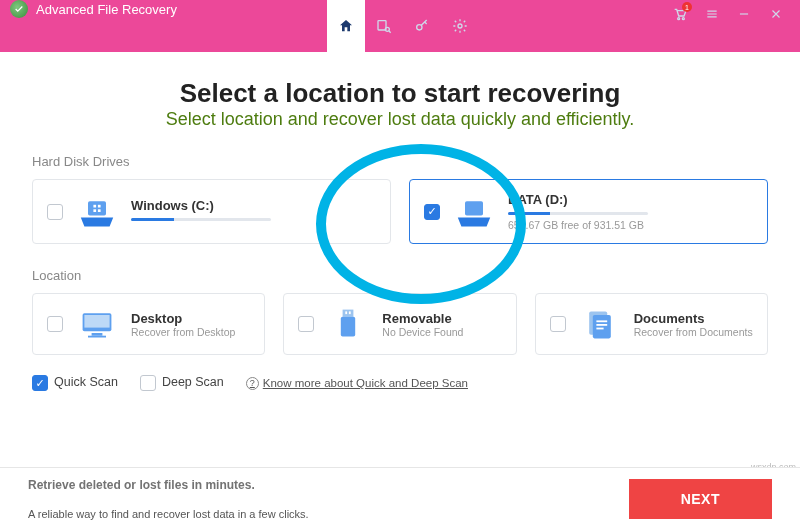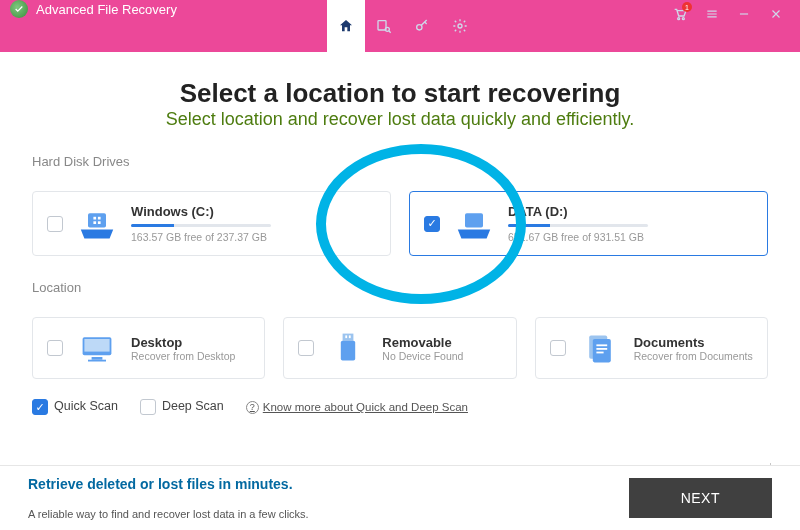--- a/index.html
+++ b/index.html
@@ -15,40 +15,40 @@
     .ttab svg { width: 16px; height: 16px; }
     .titlebar-spacer { flex: 1; }
     .win-controls { display: flex; align-items: center; gap: 4px; padding-right: 10px; }
     .win-btn { width: 28px; height: 28px; display: flex; align-items: center; justify-content: center; color: #cfd8ea; position:relative; }
     .badge { position:absolute; top:2px; right:2px; width:10px; height:10px; background:#e33; border-radius:50%; font-size:7px; color:#fff; display:flex; align-items:center; justify-content:center; }
     .content { padding: 20px 32px 0 32px; position: relative; }
     .page-title { text-align: center; font-size: 26px; font-weight: 700; color: #222; margin-top: 6px; }
     .page-subtitle { text-align: center; font-size: 18px; color: #4d7c0f; }
     .section-label { font-size: 13px; color: #888; margin-top: 24px; margin-bottom: 10px; }
     .card-row { display: flex; gap: 18px; }
-    .card { flex: 1; border: 1px solid #e3e6ea; border-radius: 4px; padding: 12px 14px; display: flex; align-items: center; gap: 12px; background:#fff; min-height: 62px; margin-top: 12px; }
+    .card { flex: 1; border: 1px solid #e3e6ea; border-radius: 4px; padding: 12px 14px; display: flex; align-items: center; gap: 12px; background:#fff; min-height: 62px; }
     .card.selected { border-color: #2a7ae2; }
     .chk { width: 16px; height: 16px; border: 1px solid #c2c8d0; border-radius: 3px; flex-shrink: 0; background: #fff; }
     .chk.checked { background: #2a7ae2; border-color: #2a7ae2; display:flex; align-items:center; justify-content:center; }
     .chk.checked::after { content:"✓"; color:#fff; font-size:11px; line-height:1; }
     .drive-icon { width: 44px; height: 36px; flex-shrink:0; display:flex; align-items:center; justify-content:center; }
     .drive-icon svg { width: 44px; height: 36px; }
     .card-text { flex:1; }
     .card-title { font-size: 13px; font-weight: 600; color: #333; }
     .usage-bar { height: 3px; background: #e2e6ec; border-radius: 2px; margin: 5px 0 4px 0; overflow:hidden; width: 140px; }
     .usage-fill { height:100%; background:#2a7ae2; }
     .card-sub { font-size: 10.5px; color: #999; }
     .scan-row { display:flex; align-items:center; gap: 22px; margin-top: 20px; font-size: 12.5px; color:#444; }
     .scan-item { display:flex; align-items:flex-start; gap:6px; }
     .info-link { color:#555; text-decoration: underline; font-size:11.5px; display:flex; align-items:center; gap:4px; }
     .info-circ { width:13px; height:13px; border:1px solid #888; border-radius:50%; display:inline-flex; align-items:center; justify-content:center; font-size:9px; }
     .footer { position:absolute; bottom:0; left:0; right:0; border-top:1px solid #e6e6e6; padding: 10px 28px; display:flex; align-items:center; justify-content:space-between; background:#fff; }
-    .footer-text-title { color:#0369a1; font-weight:700; font-size:14px; }
+    .footer-text-title { color:#737373; font-weight:700; font-size:12px; }
     .footer-text-sub { color:#555; font-size:11px; margin-top:16px; }
-    .next-btn { background:#404040; color:#fff; border:none; padding: 12px 52px; font-size:14px; font-weight:400; letter-spacing:0.5px; cursor:pointer; }
+    .next-btn { background:#ef4444; color:#fff; border:none; padding: 12px 52px; font-size:14px; font-weight:700; letter-spacing:0.5px; cursor:pointer; }
     .highlight-circle { position:absolute; border: 10px solid #00b3e6; border-radius: 50%; width: 210px; height: 160px; pointer-events:none; }
     .watermark { position:absolute; right:4px; bottom:58px; font-size:9px; color:#bbb; }
   </style>
 </head>
 <body>
 
 <div class="titlebar">
   <div class="logo-area">
     <div class="logo-icon">
       <svg viewBox="0 0 24 24" fill="none" stroke="#fff" stroke-width="3">
@@ -127,21 +127,20 @@
             <rect x="25" y="12" width="3" height="3" fill="#fff"></rect>
             <rect x="20" y="17" width="3" height="3" fill="#fff"></rect>
             <rect x="25" y="17" width="3" height="3" fill="#fff"></rect>
           </svg>
       </span>
       <div class="card-text">
         <div class="card-title">Windows (C:)</div>
         <div class="usage-bar">
             <div class="usage-fill" style="width:31%"></div>
           </div>
-        <div class="card-sub">163.57 GB free of 237.37 GB</div>
       </div>
     </div>
     <div class="card selected">
       <span class="chk checked"></span>
       <span class="drive-icon">
         <svg viewBox="0 0 48 40">
             <path d="M6 26 L42 26 L38 36 L10 36 Z" fill="#2a7ae2"></path>
             <rect x="14" y="8" width="20" height="16" rx="2" fill="#5ea0ef"></rect>
           </svg>
       </span>

